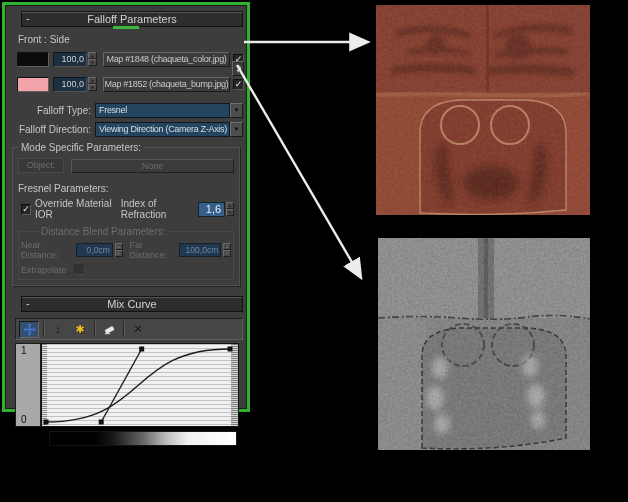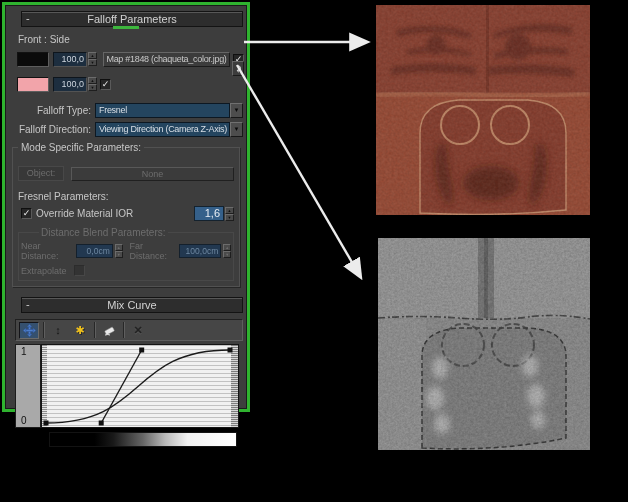--- a/index.html
+++ b/index.html
@@ -72,21 +72,21 @@
   .combo-arrow{
     width:13px;background:#4d4d4d;border:1px solid;border-color:#707070 #181818 #181818 #707070;
     color:#0b0b0b;font-size:6px;line-height:12px;text-align:center;box-sizing:border-box;
   }
   
   .groupbox{
     margin:10px 7px 0;border:1px solid #515151;box-shadow:1px 1px 0 #262626;
     position:relative;padding:7px 5px 5px;
   }
   .group-title{position:absolute;top:-6px;left:5px;background:#3d3d3d;padding:0 3px;}
-  .obj-row{display:flex;align-items:center;margin-top:11px;}
+  .obj-row{display:flex;align-items:center;margin-top:3px;}
   .obj-box{
     width:44px;height:13px;background:#383838;border:1px solid #484848;
     color:#6d6d6d;font-size:9px;line-height:12px;text-align:center;
   }
   .none-btn{
     flex:1;margin-left:7px;height:14px;background:#3b3b3b;
     border:1px solid;border-color:#585858 #202020 #202020 #585858;
     color:#6d6d6d;font-size:9px;padding:0;
   }
   .fresnel-title{margin-top:10px;}
@@ -174,20 +174,21 @@
         <span>✓</span>
       </div>
     </div>
     <div class="map-row">
       <div class="swatch" style="background: rgb(242, 164, 170);"></div>
       <div class="spin-field">100,0</div>
       <div class="spinners">
         <button class="spin-btn">▲</button>
         <button class="spin-btn">▼</button>
       </div>
+      <button class="map-btn">Map #1852 (chaqueta_bump.jpg)</button>
       <div class="checkbox">
         <span>✓</span>
       </div>
     </div>
     <button class="swap-btn">
       <span class="g">↷</span>
     </button>
   </div>
 
   <div class="combo-row first">
@@ -215,20 +216,21 @@
     </div>
 
     <div class="lbl fresnel-title">Fresnel Parameters:</div>
 
     <div class="ior-row">
       <div class="checkbox">
         <span>✓</span>
       </div>
       <span class="lbl" style="margin-left:4px;">Override Material IOR</span>
       <span class="spacer"></span>
+      <span class="lbl">Index of Refraction</span>
       <div class="ior-field">1,6</div>
       <div class="spinners">
         <button class="spin-btn">▲</button>
         <button class="spin-btn">▼</button>
       </div>
     </div>
 
     <div class="distance-group">
       <div class="distance-title dis">Distance Blend Parameters:</div>
       <div class="dist-row">

